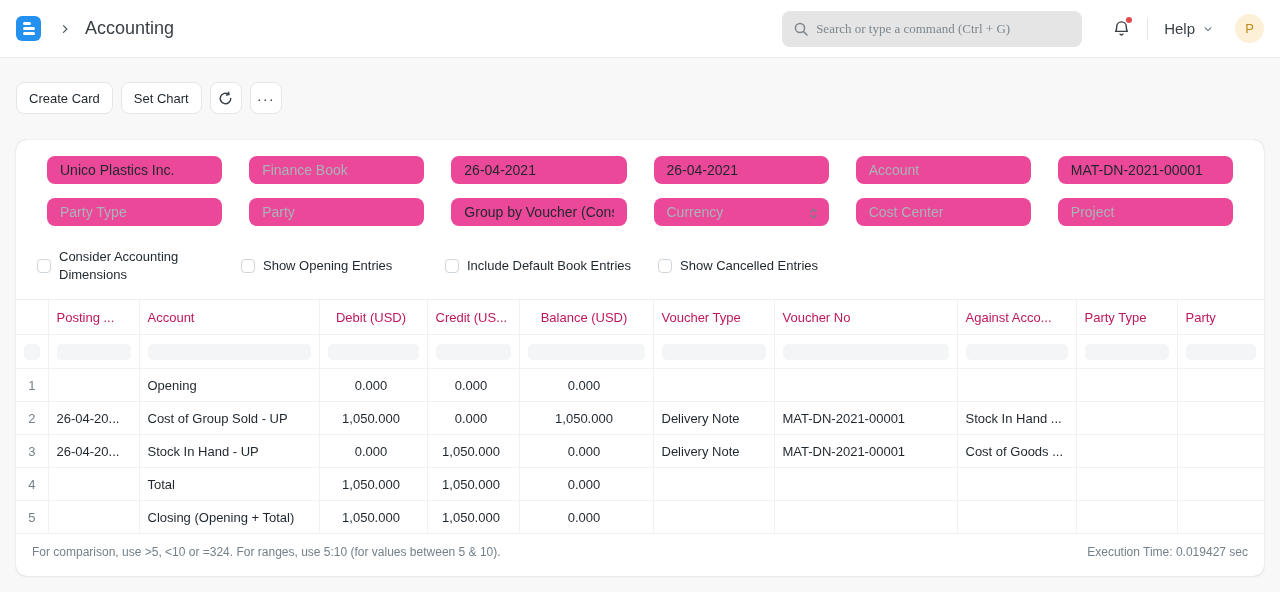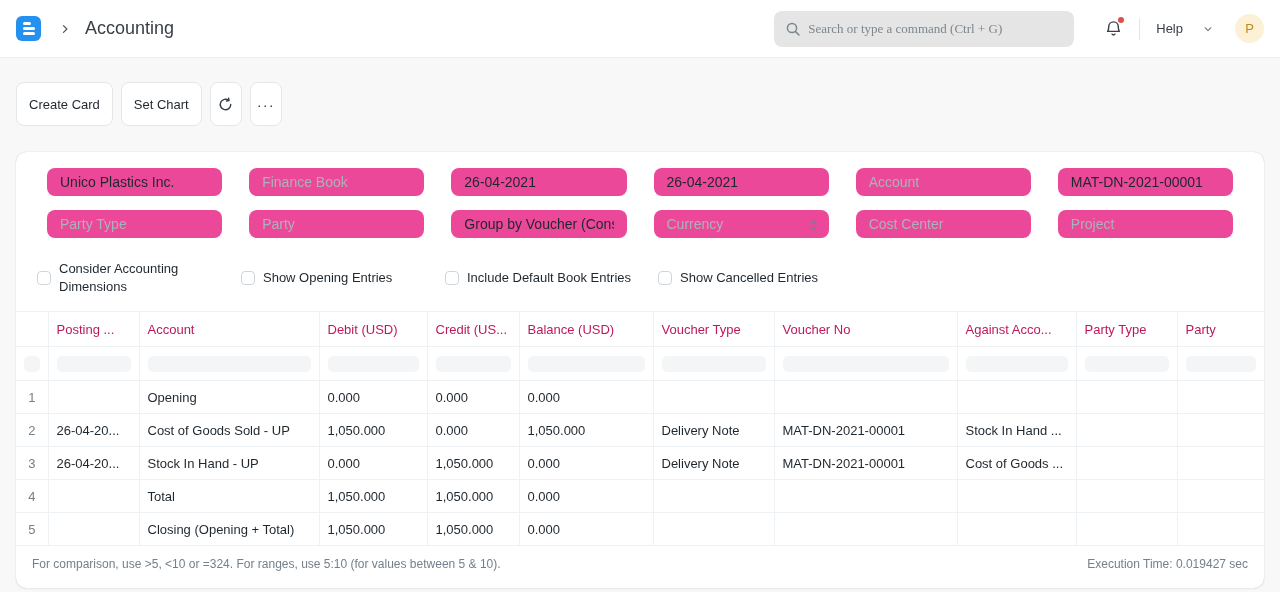--- a/index.html
+++ b/index.html
@@ -21,31 +21,31 @@
   .searchbar { position:relative; width:300px; height:36px; }
   .searchbar input { width:100%; height:100%; border:none; outline:none; background:#e5e5e5;
     border-radius:8px; padding:0 12px 0 34px; font-size:13px; color:#383f45;
     font-family:Liberation Serif, serif; }
   .searchbar input::placeholder { color:#7c878e; }
   .search-icn { position:absolute; left:11px; top:10px; }
   .bell { position:relative; margin-left:30px; cursor:pointer; display:flex; }
   .bell-dot { position:absolute; top:-2px; right:-1px; width:6px; height:6px;
     border-radius:50%; background:#e24c4c; }
   .nav-divider { width:1px; height:22px; background:#e3e6e9; margin:0 16px; }
-  .help { display:flex; align-items:center; gap:20px; font-size:13px; color:#383f45; cursor:pointer;justify-content:flex-end; }
+  .help { display:flex; align-items:center; gap:8px; font-size:15px; color:#383f45; cursor:pointer;justify-content:flex-end; }
   .avatar { width:29px; height:29px; border-radius:50%; background:#fcf0d7; color:#bd8b1a;
     font-size:13px; font-weight:500; display:flex; align-items:center; justify-content:center;
     margin-left:22px; cursor:pointer; }
 
   
   .page-head { display:flex; align-items:center; justify-content:space-between;
     padding:24px 16px 26px; }
   .page-title { font-size:22px; font-weight:700; color:#1f272e; letter-spacing:.1px; }
   .actions { display:flex; align-items:center; gap:8px; }
-  .btn { height:44px; background:#fff; border:1px solid #e4e7ea; border-radius:8px;
+  .btn { height:32px; background:#fff; border:1px solid #e4e7ea; border-radius:8px;
     font-size:13px; color:#1f272e; padding:0 12px; display:flex; align-items:center;
     justify-content:center; cursor:pointer; font-family:"Liberation Sans", sans-serif; }
   .btn.icon-btn { width:32px; padding:0; color:#383f45; font-size:15px; letter-spacing:1px; }
 
   
   .card { margin:0 16px; background:#fff; border-radius:10px;
     box-shadow:0 0 1px rgba(25,39,52,.3), 0 1px 3px rgba(25,39,52,.05); height:436px; }
 
   .filters { padding:16px 31px 0; }
   .f-row { display:grid; grid-template-columns:repeat(6,1fr); gap:27px; margin-bottom:14px; }
@@ -71,21 +71,21 @@
   th, td { border-right:1px solid #eff2f4; border-bottom:1px solid #eff2f4;
     padding:0 8px; overflow:hidden; white-space:nowrap; }
   th:last-child, td:last-child { border-right:none; }
   thead th { border-top:1px solid #edf0f2; height:35px; font-weight:400; color:#be185d;
     text-align:left; }
   .flt-row td { height:34px; }
   .pill { height:16px; background:#f3f5f7; border-radius:5px; width:100%; }
   .pill.sm { width:16px; margin:0 auto; }
   tbody td { height:33px; color:#1f272e; }
   td.idx { text-align:center; color:#74808b; }
-  td.num, th.num { text-align:left; padding-right:12px; }
+  td.num, th.num { text-align:center; padding-right:12px; }
 
   
   .card-foot { display:flex; align-items:center; justify-content:space-between;
     height:36px; padding:0 16px; font-size:12px; color:#74808b; }
 </style>
 </head>
 <body>
 
 <div class="navbar">
   <div class="logo">
@@ -296,21 +296,21 @@
           <td class="num">0.000</td>
           <td></td>
           <td></td>
           <td></td>
           <td></td>
           <td></td>
         </tr>
         <tr>
           <td class="idx">2</td>
           <td>26-04-20...</td>
-          <td>Cost of Goods Sold - UP</td>
+          <td>Cost of Group Sold - UP</td>
           <td class="num">1,050.000</td>
           <td class="num">0.000</td>
           <td class="num">1,050.000</td>
           <td>Delivery Note</td>
           <td>MAT-DN-2021-00001</td>
           <td>Stock In Hand ...</td>
           <td></td>
           <td></td>
         </tr>
         <tr>

